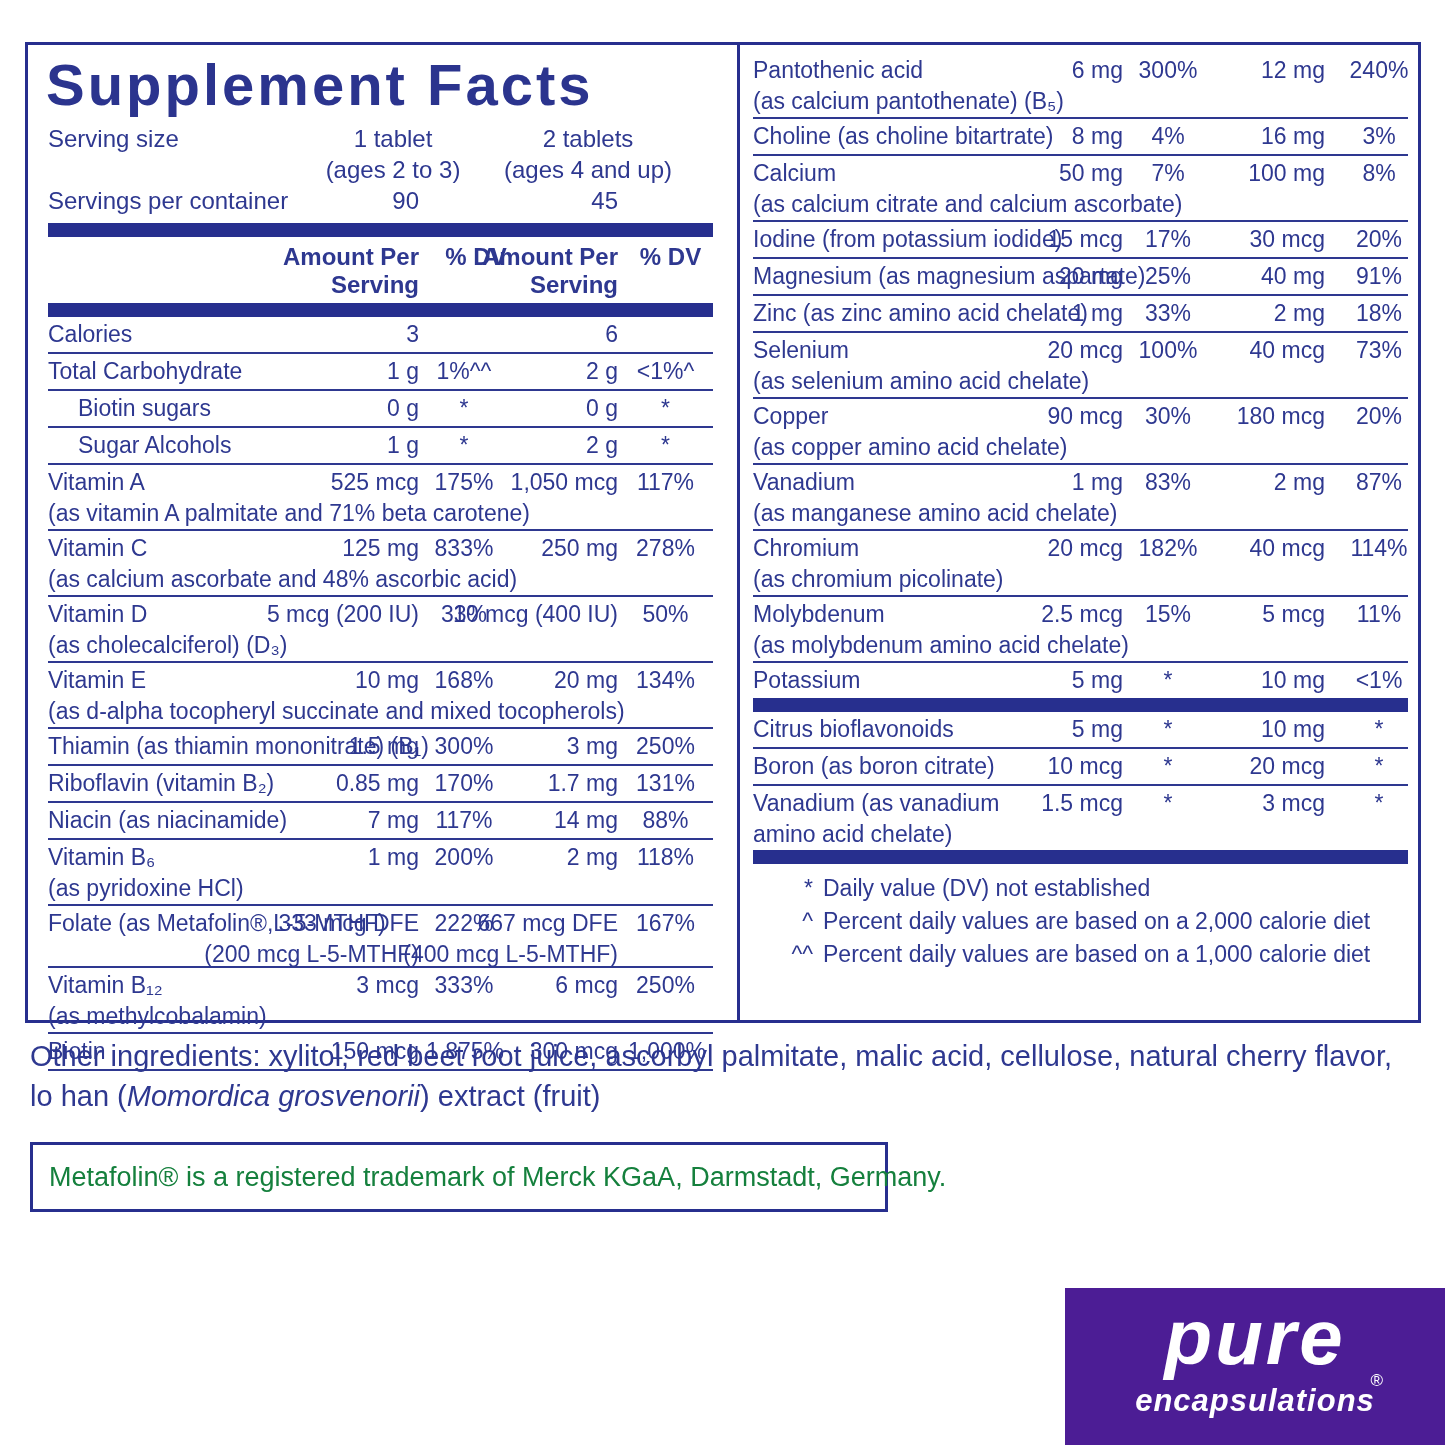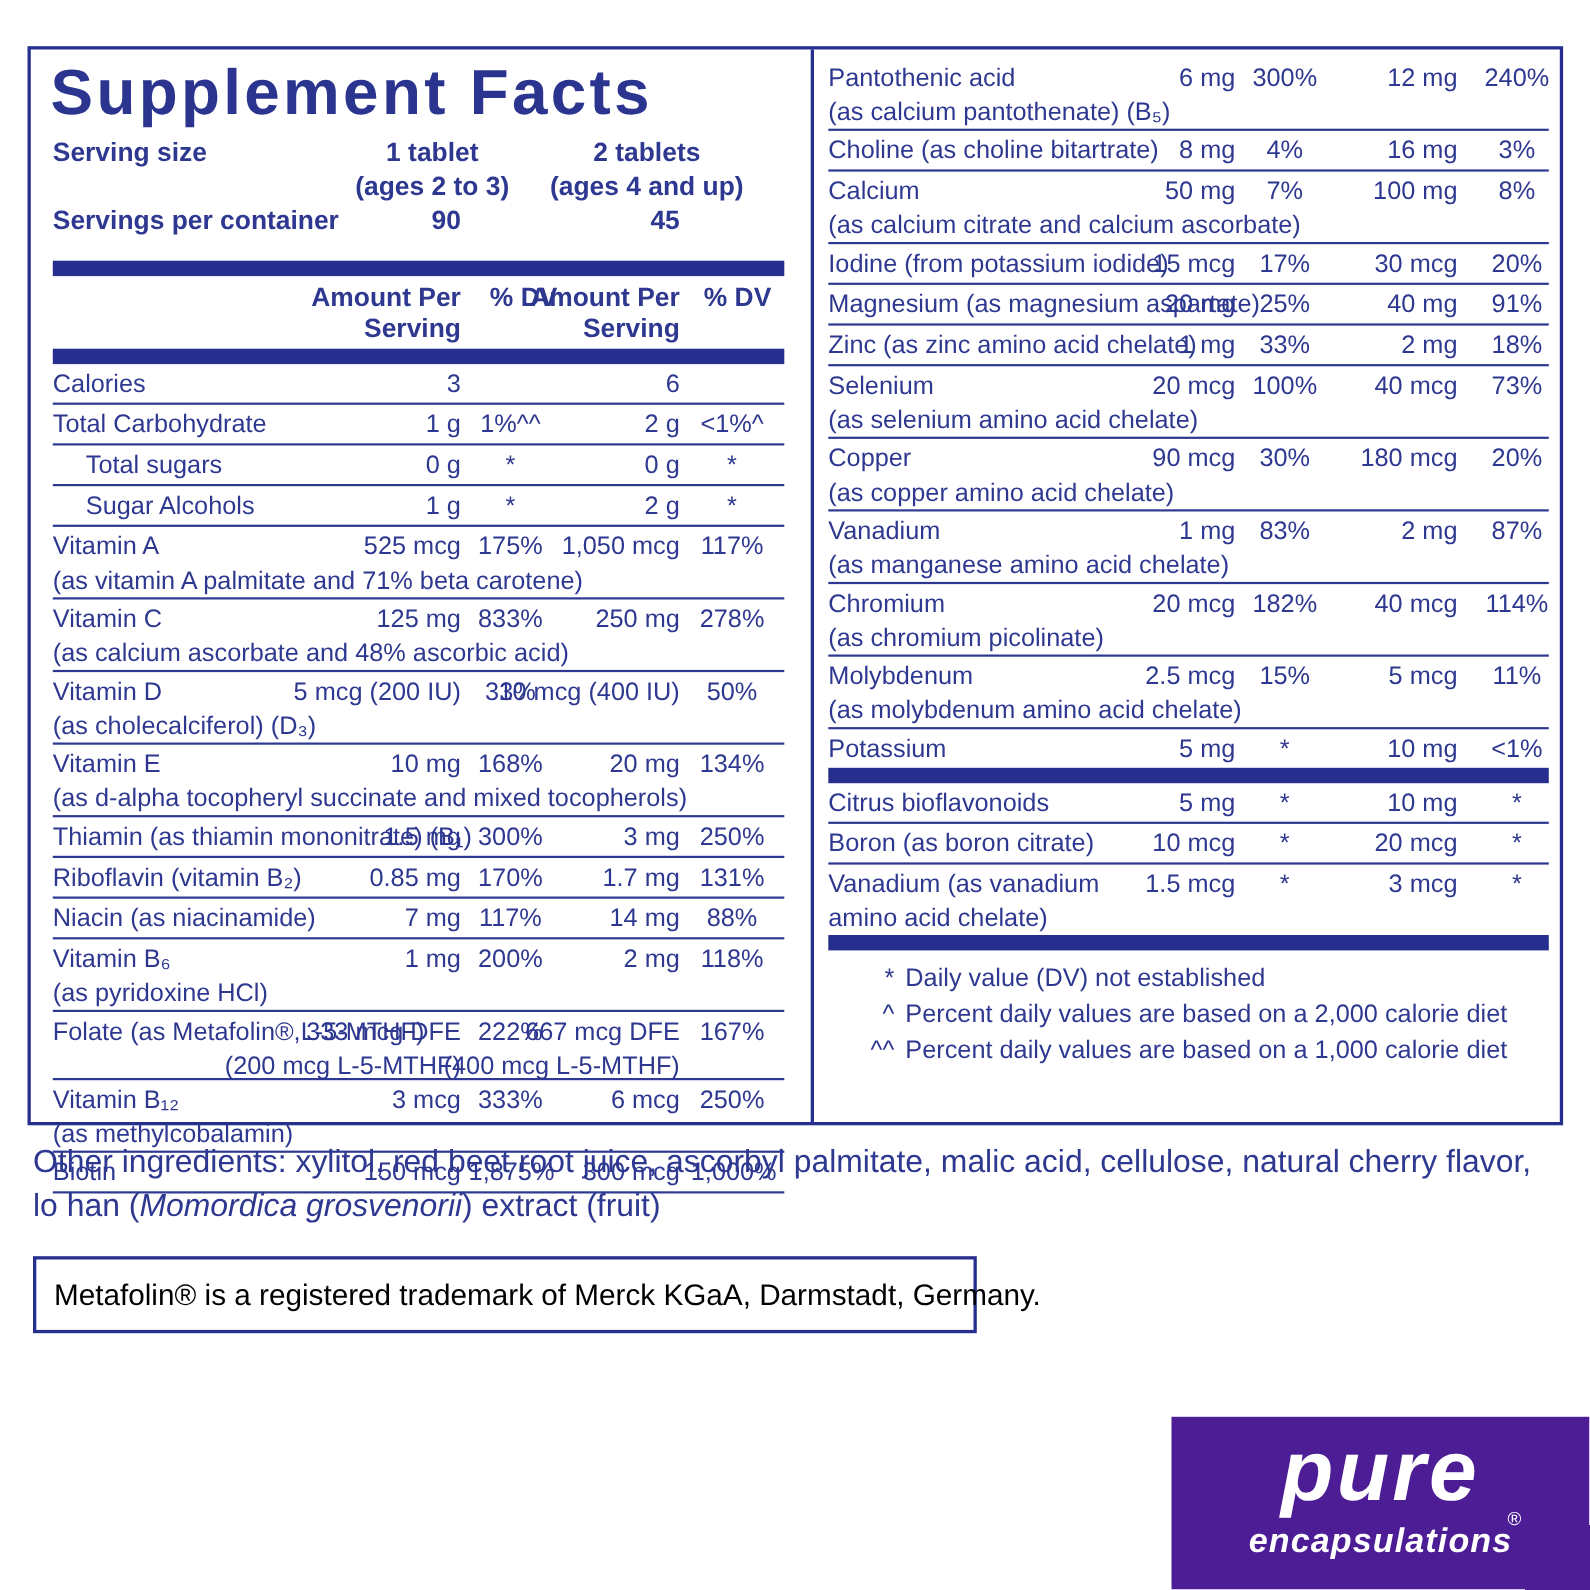--- a/index.html
+++ b/index.html
@@ -25,21 +25,21 @@
     flex:1;box-sizing:border-box;
     padding:8px 10px 16px 13px;
   }
 
   h1.title{
     margin:4px 0 8px -2px;
     font-size:58px;line-height:60px;font-weight:bold;
     letter-spacing:3px;color:#2b348e;white-space:nowrap;
   }
 
-  .serving-block{position:relative;font-size:24px;line-height:31px;margin-bottom:21px;font-weight:bold;}
+  .serving-block{position:relative;font-size:24px;line-height:31px;margin-bottom:7px;}
   .s-line{position:relative;height:31px;}
   .s-label{position:absolute;left:0;top:0;white-space:nowrap;}
   .s-c1{position:absolute;left:250px;width:190px;text-align:center;top:0;}
   .s-c2{position:absolute;left:445px;width:190px;text-align:center;top:0;}
   .s-n1{position:absolute;right:294px;top:0;text-align:right;}
   .s-n2{position:absolute;right:95px;top:0;text-align:right;}
 
   .bar{height:14px;background:#272f8e;}
 
   .col-header{position:relative;height:66px;font-weight:bold;font-size:24px;line-height:28px;}
@@ -76,21 +76,21 @@
   .other-ing{
     position:absolute;left:30px;top:1036px;width:1390px;margin:0;
     font-size:29px;line-height:40px;color:#2e3890;
   }
   .other-ing .it{font-style:italic;}
 
   .trademark-box{
     position:absolute;left:30px;top:1142px;width:858px;height:70px;
     border:3px solid #272f8e;box-sizing:border-box;
     font-size:27px;line-height:64px;padding:0 16px;white-space:nowrap;
-    color:#000000;
+    color:#15803d;
   }
 
   
   .logo{
     position:absolute;left:1065px;top:1288px;width:380px;height:157px;
     background:#4c1d95;color:#ffffff;font-style:italic;font-weight:bold;
   }
   .logo-brand{
     position:absolute;left:0;right:0;top:10px;text-align:center;
     font-size:78px;line-height:78px;letter-spacing:3px;
@@ -145,21 +145,21 @@
       <div class="bar"></div>
 
       <div class="rows" id="left-rows">
           <div class="row">
             <div class="row-line"><span class="cell name">Calories</span><span class="cell a1">3</span><span class="cell d1"></span><span class="cell a2">6</span><span class="cell d2"></span></div>
           </div>
           <div class="row">
             <div class="row-line"><span class="cell name">Total Carbohydrate</span><span class="cell a1">1 g</span><span class="cell d1">1%^^</span><span class="cell a2">2 g</span><span class="cell d2">&lt;1%^</span></div>
           </div>
           <div class="row indent">
-            <div class="row-line"><span class="cell name">Total sugars</span><span class="cell a1">0 g</span><span class="cell d1">*</span><span class="cell a2">0 g</span><span class="cell d2">*</span></div>
+            <div class="row-line"><span class="cell name">Biotin sugars</span><span class="cell a1">0 g</span><span class="cell d1">*</span><span class="cell a2">0 g</span><span class="cell d2">*</span></div>
           </div>
           <div class="row indent">
             <div class="row-line"><span class="cell name">Sugar Alcohols</span><span class="cell a1">1 g</span><span class="cell d1">*</span><span class="cell a2">2 g</span><span class="cell d2">*</span></div>
           </div>
           <div class="row">
             <div class="row-line"><span class="cell name">Vitamin A</span><span class="cell a1">525 mcg</span><span class="cell d1">175%</span><span class="cell a2">1,050 mcg</span><span class="cell d2">117%</span></div>
             <div class="row-sub">(as vitamin A palmitate and 71% beta carotene)</div>
           </div>
           <div class="row">
             <div class="row-line"><span class="cell name">Vitamin C</span><span class="cell a1">125 mg</span><span class="cell d1">833%</span><span class="cell a2">250 mg</span><span class="cell d2">278%</span></div>

